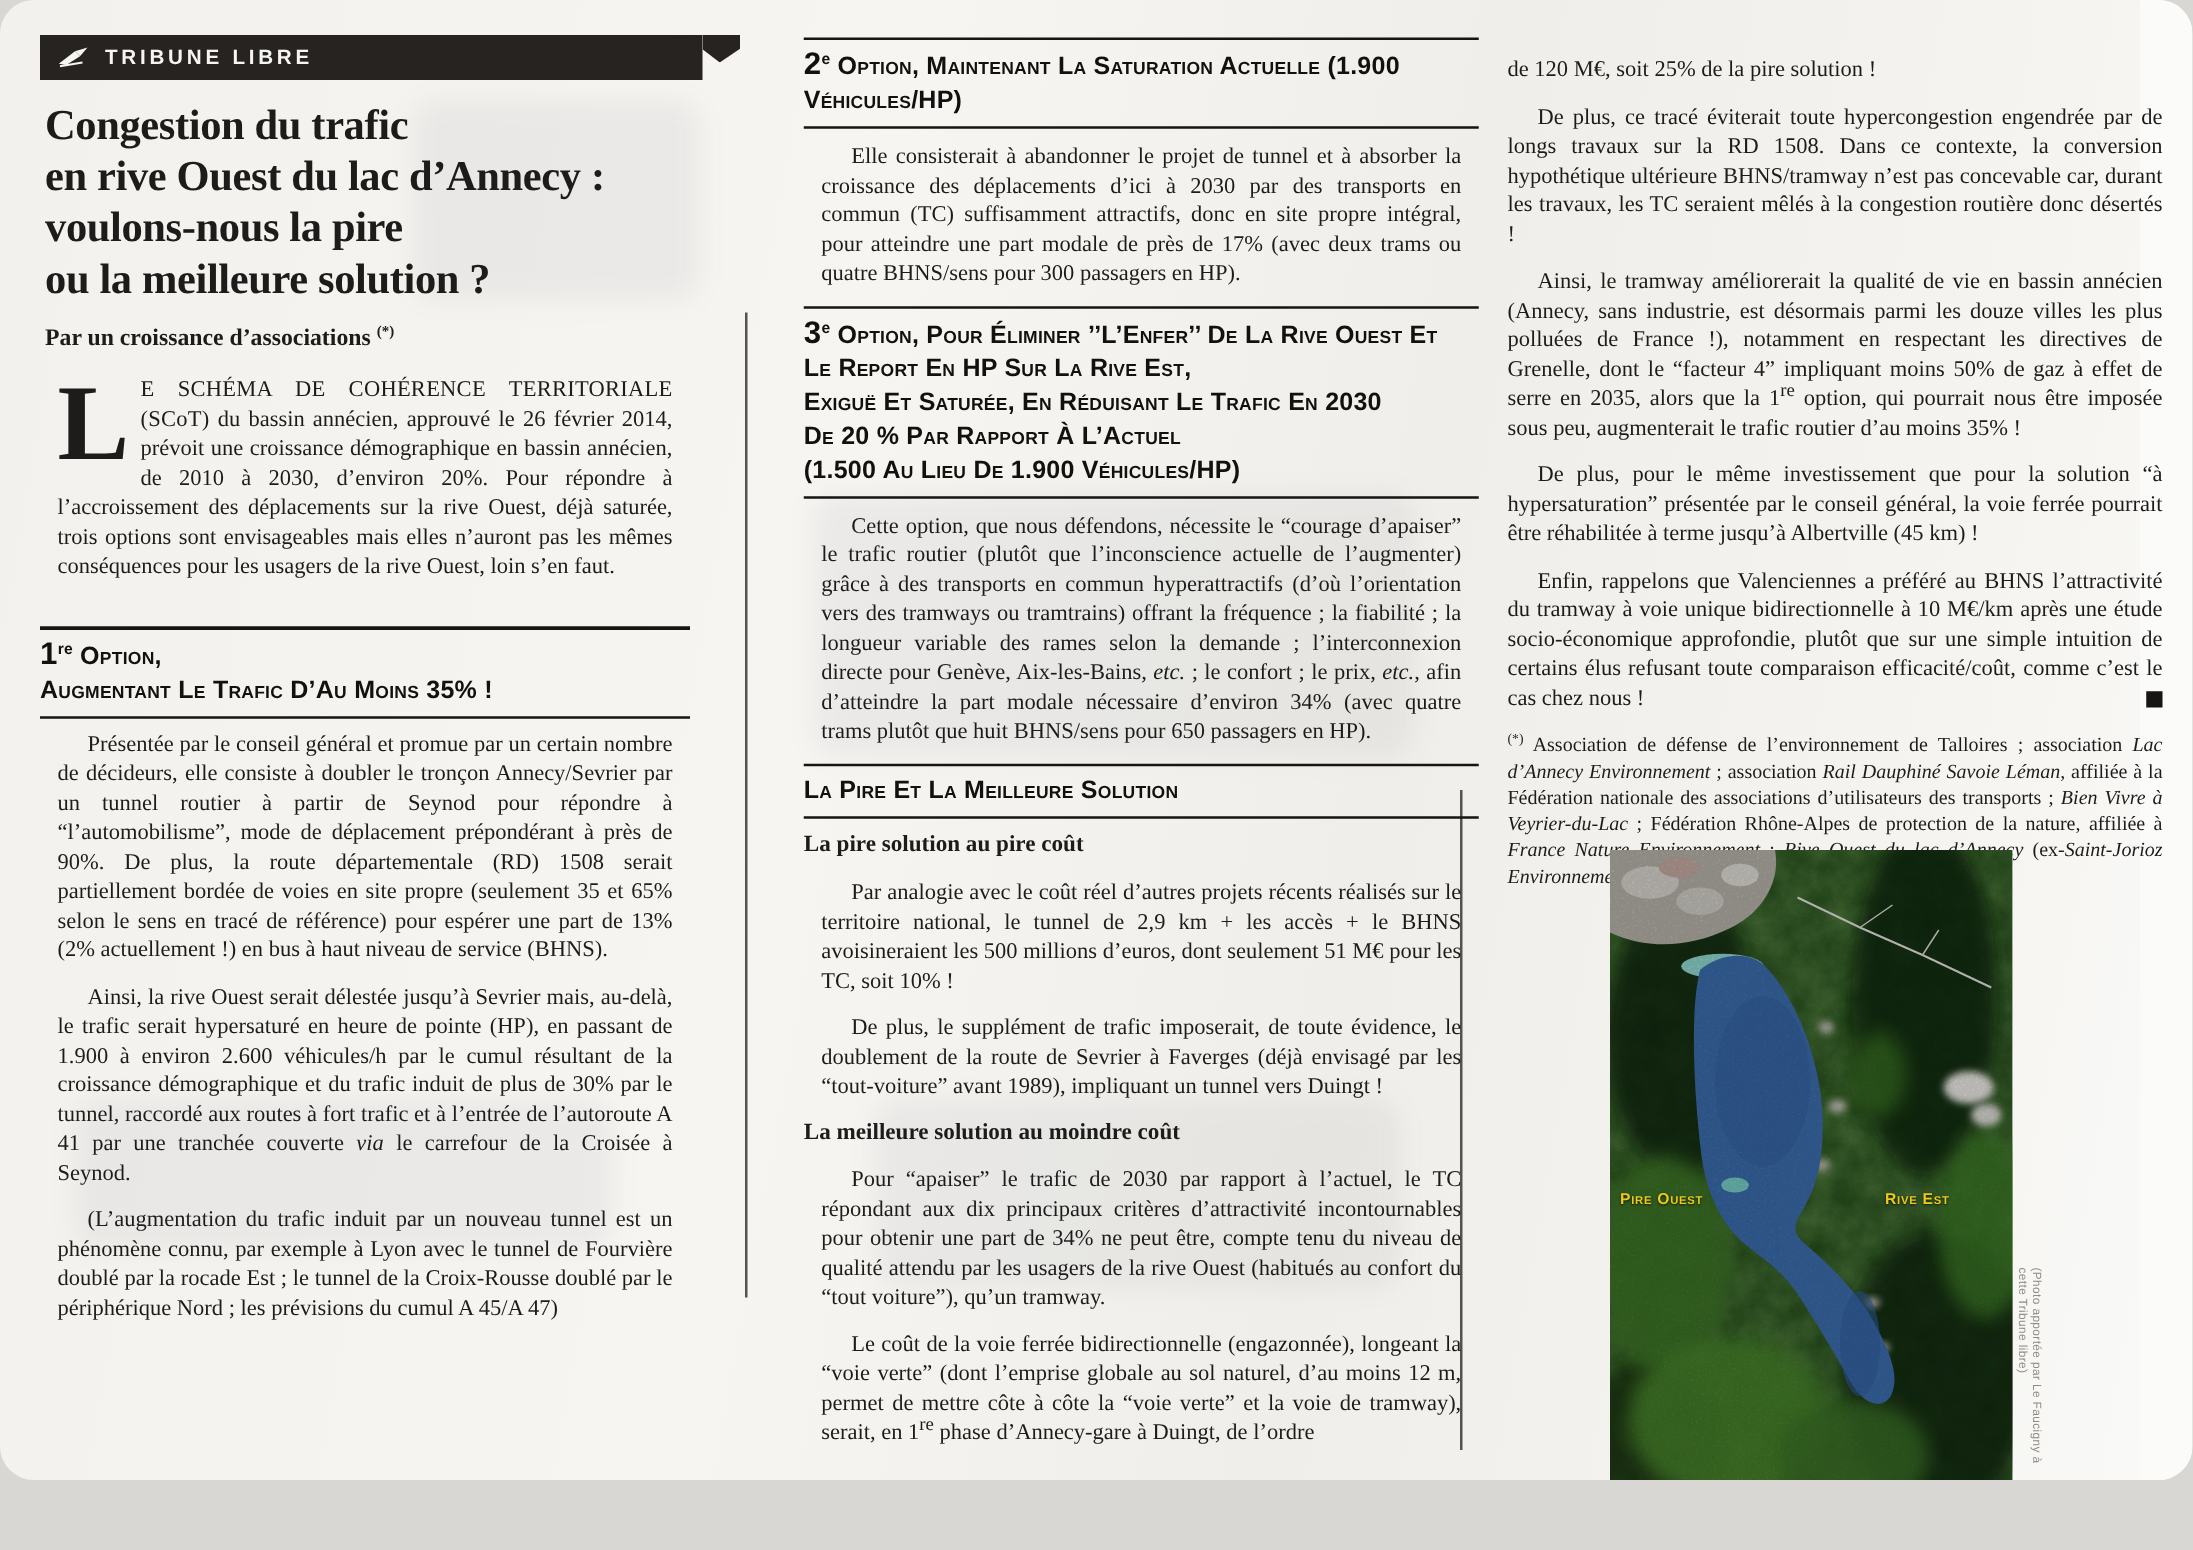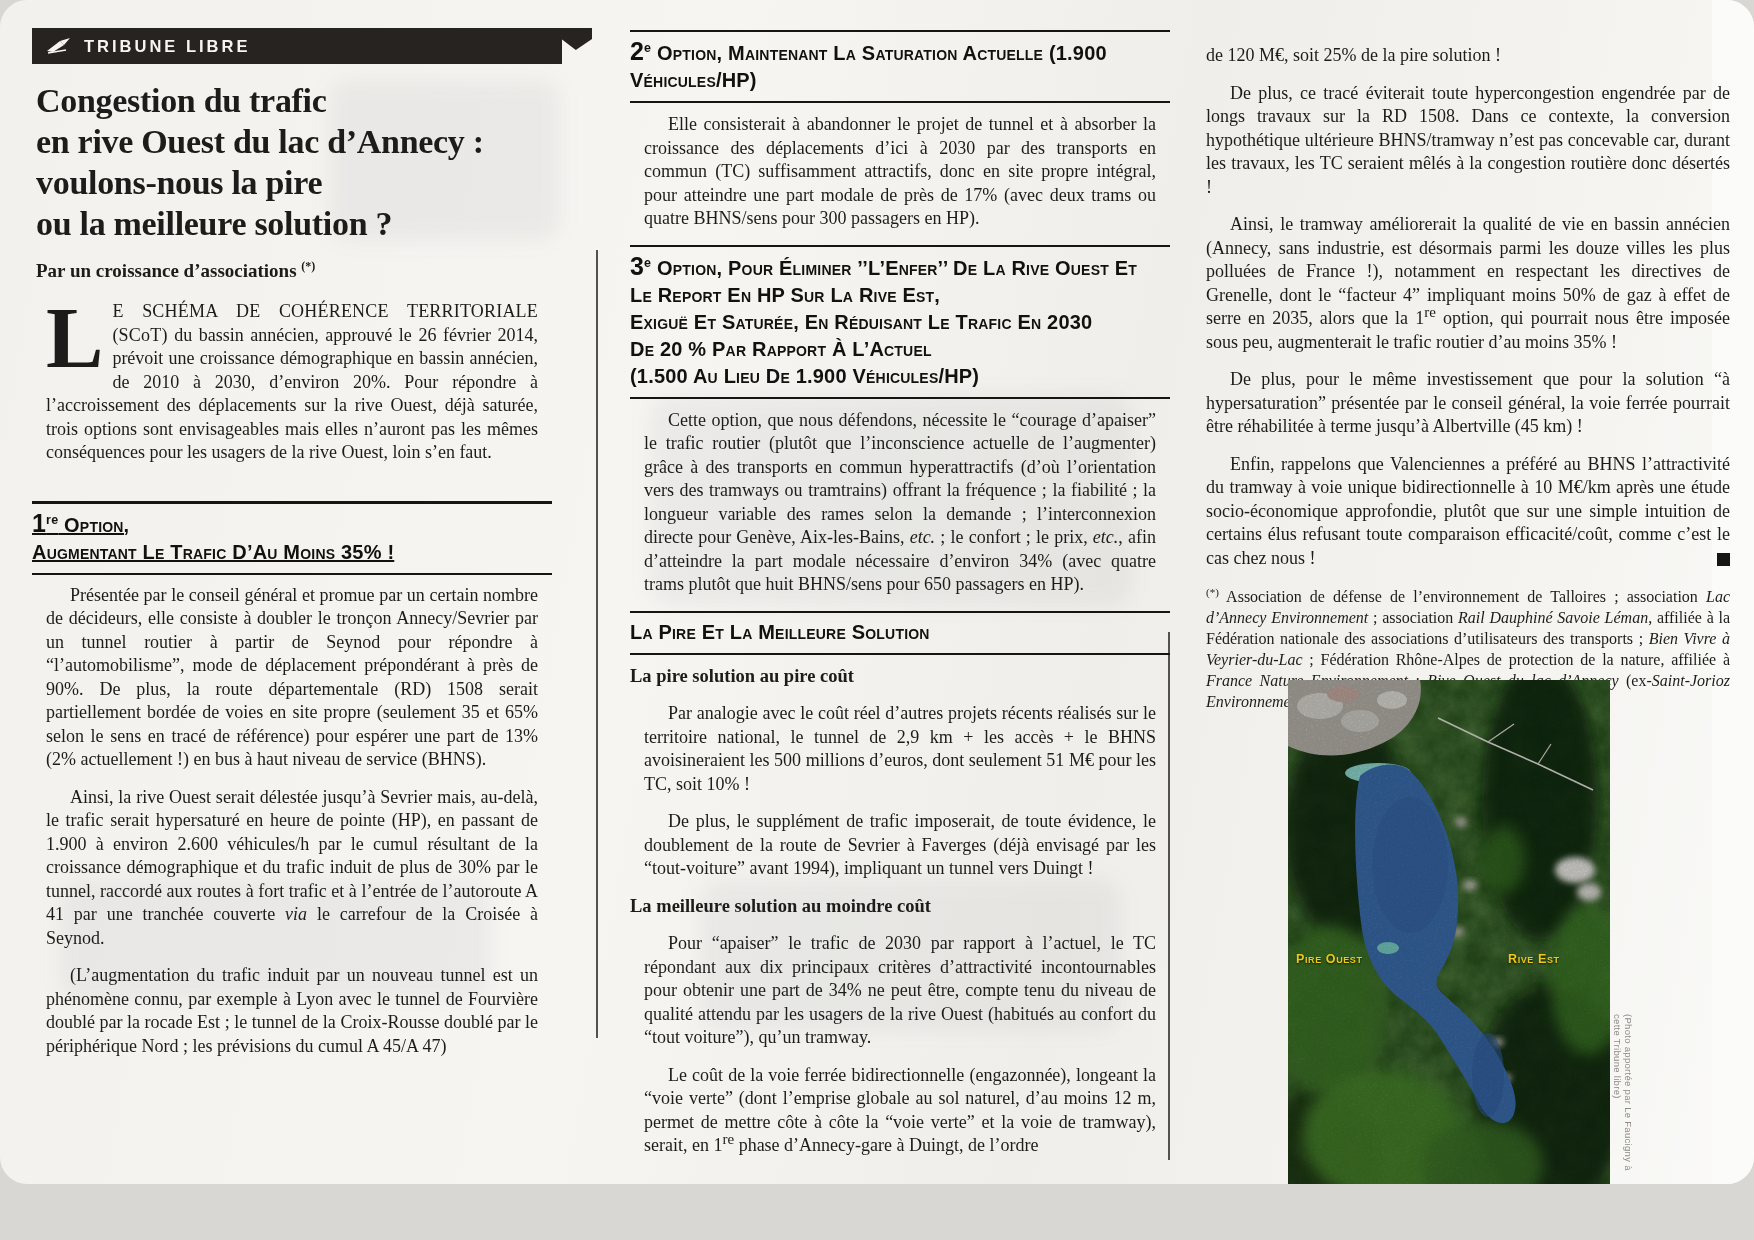--- a/index.html
+++ b/index.html
@@ -4,21 +4,21 @@
 <title>Tribune Libre — Congestion du trafic en rive Ouest du lac d'Annecy</title>
 <style>
   html,body{margin:0;padding:0;background:#d9d7d3;}
   .page{position:relative;width:1754px;height:1184px;overflow:hidden;
         background:linear-gradient(100deg,#f2f1ed 0%,#f6f5f2 38%,#efeeea 62%,#f5f4f1 85%,#fafaf8 100%);
         font-family:"Liberation Serif",serif;color:#1d1c1a;border-radius:27px;}
   .paper-edge{position:absolute;right:0;top:0;width:42px;height:100%;background:#fbfbfa;}
   .ghost{position:absolute;background:rgba(105,105,115,.07);filter:blur(10px);border-radius:20px;z-index:0;}
   .col{position:absolute;z-index:2;}
   .col-left{left:32px;top:28px;width:520px;}
-  .col-mid{left:630px;top:30px;width:540px;}
+  .col-mid{left:643px;top:30px;width:540px;}
   .col-right{left:1192px;top:30px;width:552px;}
   .vrule{position:absolute;width:1.5px;background:#55524d;z-index:1;}
 
   
   .kicker-bar{position:relative;width:530px;height:36px;background:#262320;display:flex;align-items:center;padding:0 0 0 12px;box-sizing:border-box;}
   .kicker-notch{position:absolute;left:530px;top:0;width:30px;height:22px;background:#262320;
                 clip-path:polygon(0 0,100% 0,100% 50%,46% 100%,0 52%);}
   .pen-icon{width:30px;height:18px;margin-right:10px;flex:0 0 auto;}
   .kicker-text{color:#f6f5f2;font-family:"Liberation Sans",sans-serif;font-weight:700;font-size:16.5px;letter-spacing:3px;}
 
@@ -34,21 +34,21 @@
   .lead{margin-top:18px;text-indent:0;}
   .dropcap{float:left;font-weight:700;font-size:86px;line-height:66px;padding:5px 9px 0 0;}
   .lead-caps{letter-spacing:.2px;}
 
   .opt-head{margin:0;font-family:"Liberation Sans",sans-serif;font-weight:700;font-variant:small-caps;
             font-size:20px;line-height:27px;letter-spacing:.2px;color:#12110f;
             border-top:2.5px solid #161513;border-bottom:2px solid #161513;padding:6px 0 7px;}
   .opt-head .hrest{white-space:pre-line;}
   .hnum{font-size:25px;}
   .hsup{font-size:12.5px;font-variant:normal;}
-  .opt-head.first{border-top-width:3.5px;margin-top:36px;text-decoration:underline;}
+  .opt-head.first{border-top-width:3.5px;margin-top:36px;}
   .subhead{margin:10px 0 2px;font-size:18.5px;line-height:23.5px;font-weight:700;}
 
   .mid-h{}
   .endwrap{position:relative;}
   .endmark{position:absolute;right:0;bottom:4px;width:13px;height:13px;background:#161513;}
   .footnote{margin-top:16px;font-size:16px;line-height:21px;text-indent:0;}
   .footnote sup{font-size:11px;}
 
   
   .map{position:absolute;left:1288px;top:680px;width:322px;height:514px;z-index:2;}
@@ -114,21 +114,21 @@
 Exiguë Et Saturée, En Réduisant Le Trafic En 2030
 De 20 % Par Rapport À L’Actuel
 (1.500 Au Lieu De 1.900 Véhicules/HP)</span></h2>
 
     <p style="margin-top:10px;"><span>Cette option, que nous défendons, nécessite le “courage d’apaiser” le trafic routier (plutôt que l’inconscience actuelle de l’augmenter) grâce à des transports en commun hyperattractifs (d’où l’orientation vers des tramways ou tramtrains) offrant la fréquence ; la fiabilité ; la longueur variable des rames selon la demande ; l’interconnexion directe pour Genève, Aix-les-Bains, </span><span class="it">etc.</span><span> ; le confort ; le prix, </span><span class="it">etc.</span><span>, afin d’atteindre la part modale nécessaire d’environ 34% (avec quatre trams plutôt que huit BHNS/sens pour 650 passagers en HP).</span></p>
 
     <h2 class="opt-head mid-h">La Pire Et La Meilleure Solution</h2>
 
     <h3 class="subhead">La pire solution au pire coût</h3>
     <p>Par analogie avec le coût réel d’autres projets récents réalisés sur le territoire national, le tunnel de 2,9 km + les accès + le BHNS avoisineraient les 500 millions d’euros, dont seulement 51 M€ pour les TC, soit 10% !</p>
-    <p>De plus, le supplément de trafic imposerait, de toute évidence, le doublement de la route de Sevrier à Faverges (déjà envisagé par les “tout-voiture” avant 1994), impliquant un tunnel vers Duingt !</p>
+    <p>De plus, le supplément de trafic imposerait, de toute évidence, le doublement de la route de Sevrier à Faverges (déjà envisagé par les “tout-voiture” avant 1989), impliquant un tunnel vers Duingt !</p>
 
     <h3 class="subhead">La meilleure solution au moindre coût</h3>
     <p>Pour “apaiser” le trafic de 2030 par rapport à l’actuel, le TC répondant aux dix principaux critères d’attractivité incontournables pour obtenir une part de 34% ne peut être, compte tenu du niveau de qualité attendu par les usagers de la rive Ouest (habitués au confort du “tout voiture”), qu’un tramway.</p>
     <p><span>Le coût de la voie ferrée bidirectionnelle (engazonnée), longeant la “voie verte” (dont l’emprise globale au sol naturel, d’au moins 12 m, permet de mettre côte à côte la “voie verte” et la voie de tramway), serait, en 1</span><sup>re</sup><span> phase d’Annecy-gare à Duingt, de l’ordre</span></p>
   </div>
 
   <div class="col col-right">
     <p class="noindent">de 120 M€, soit 25% de la pire solution !</p>
     <p>De plus, ce tracé éviterait toute hypercongestion engendrée par de longs travaux sur la RD 1508. Dans ce contexte, la conversion hypothétique ultérieure BHNS/tramway n’est pas concevable car, durant les travaux, les TC seraient mêlés à la congestion routière donc désertés !</p>
     <p><span>Ainsi, le tramway améliorerait la qualité de vie en bassin annécien (Annecy, sans industrie, est désormais parmi les douze villes les plus polluées de France !), notamment en respectant les directives de Grenelle, dont le “facteur 4” impliquant moins 50% de gaz à effet de serre en 2035, alors que la 1</span><sup>re</sup><span> option, qui pourrait nous être imposée sous peu, augmenterait le trafic routier d’au moins 35% !</span></p>

